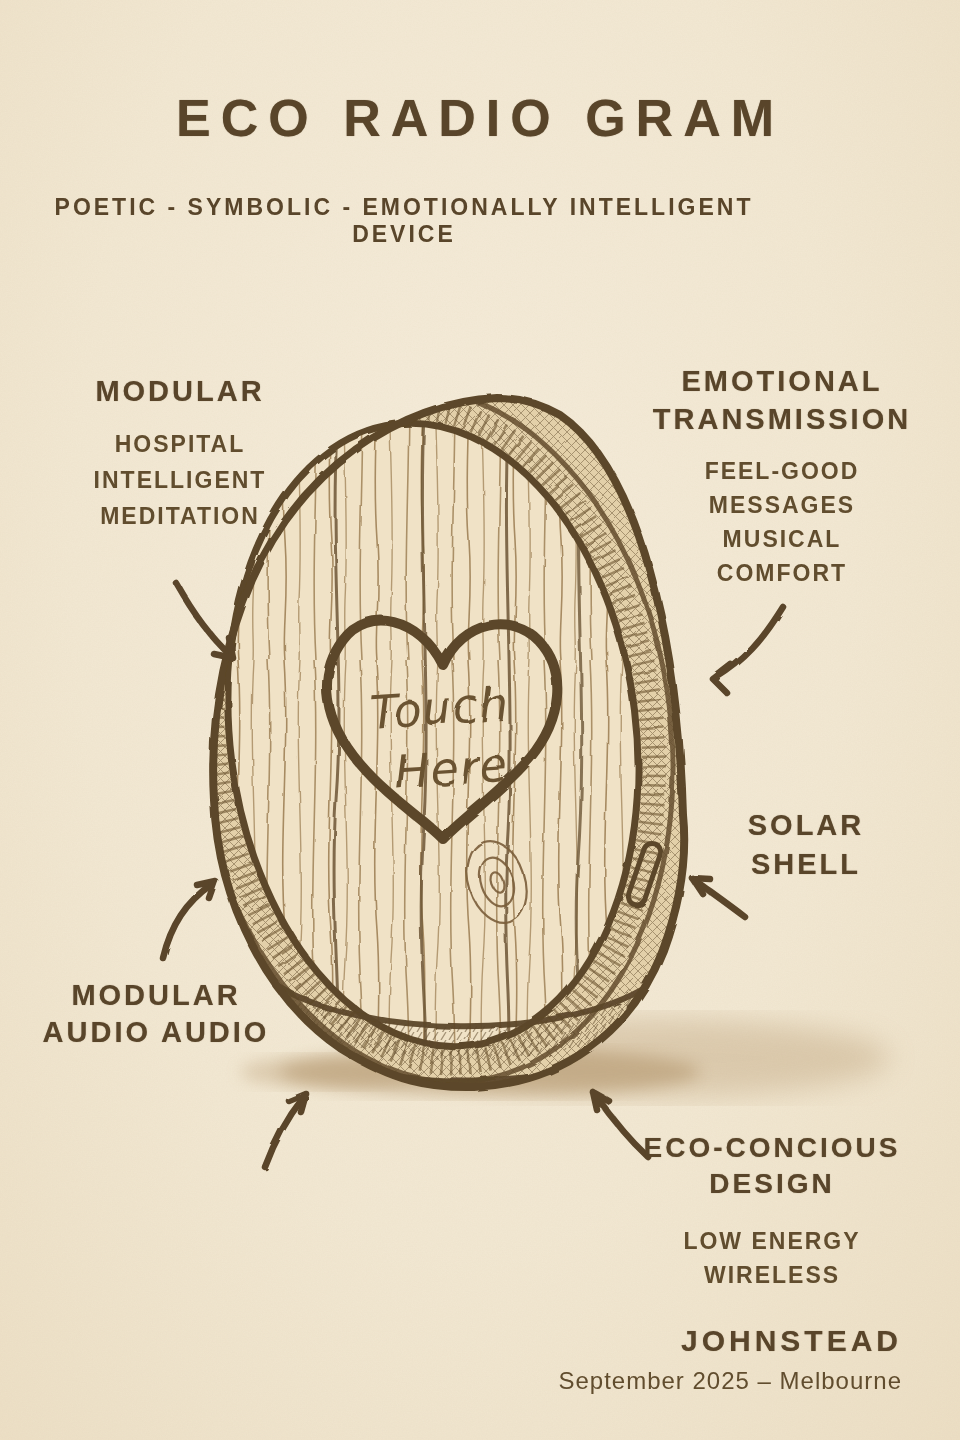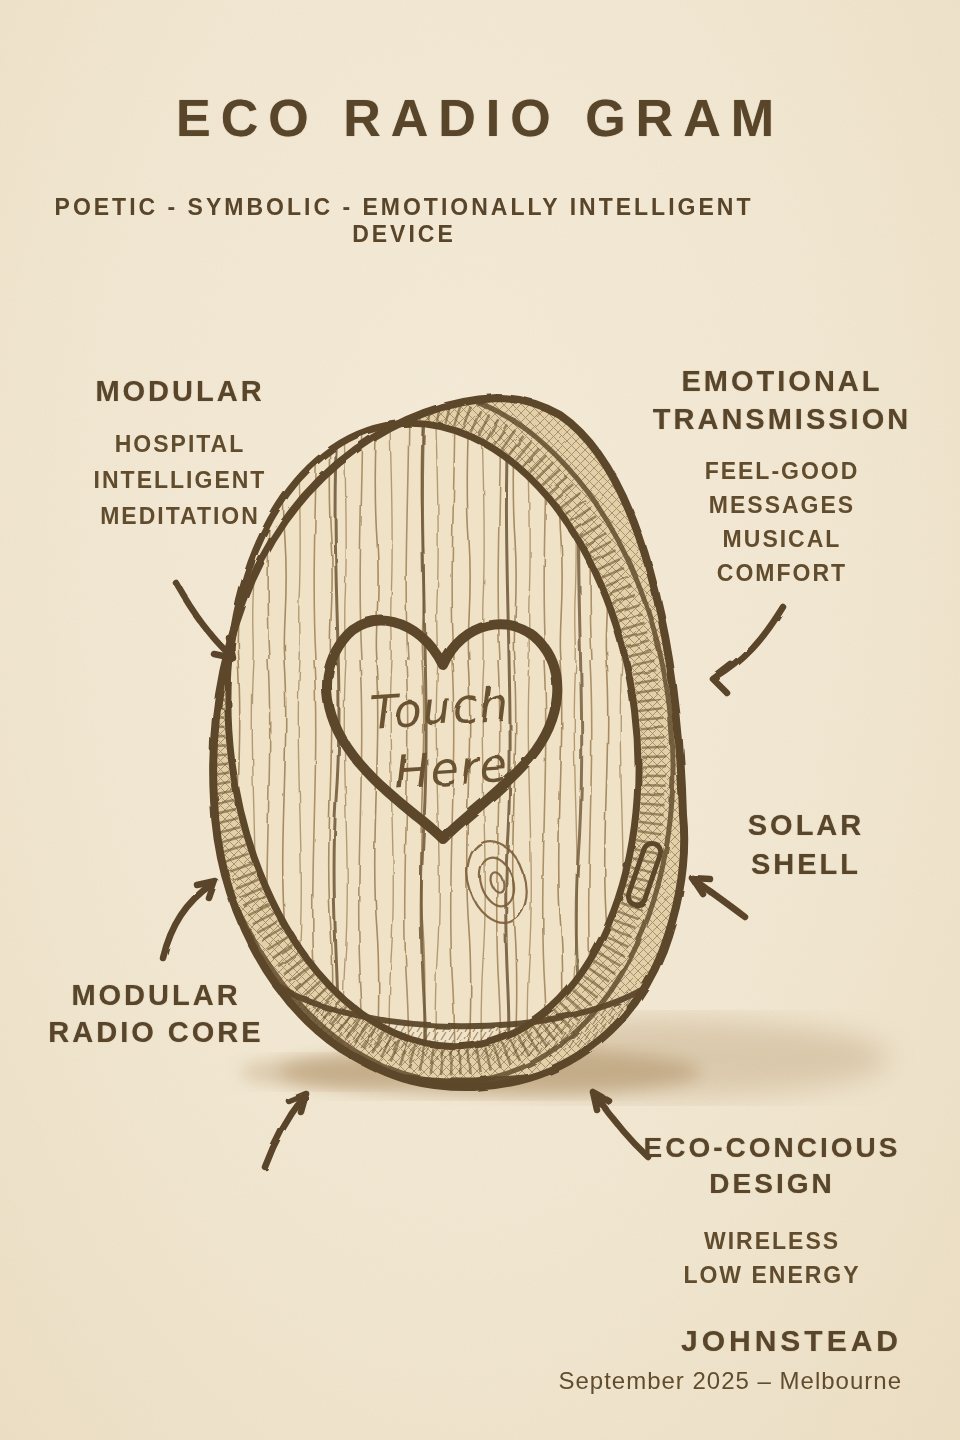--- a/index.html
+++ b/index.html
@@ -225,29 +225,29 @@
     </div>
   </div>
 
   <div class="lbl" id="lbl-solar">
     <div class="hd">SOLAR</div>
     <div class="hd">SHELL</div>
   </div>
 
   <div class="lbl" id="lbl-modular">
     <div class="hd">MODULAR</div>
-    <div class="hd">RADIO CORE</div>
+    <div class="hd">AUDIO AUDIO</div>
   </div>
 
   <div class="lbl" id="lbl-eco">
     <div class="hd">ECO-CONCIOUS</div>
     <div class="hd">DESIGN</div>
     <div class="items">
+      <div class="it">LOW ENERGY</div>
       <div class="it">WIRELESS</div>
-      <div class="it">LOW ENERGY</div>
     </div>
   </div>
 
   <div class="abs" id="footer">
     <div class="sig">JOHNSTEAD</div>
     <div class="date">September 2025 – Melbourne</div>
   </div>
 
 </div>
 

